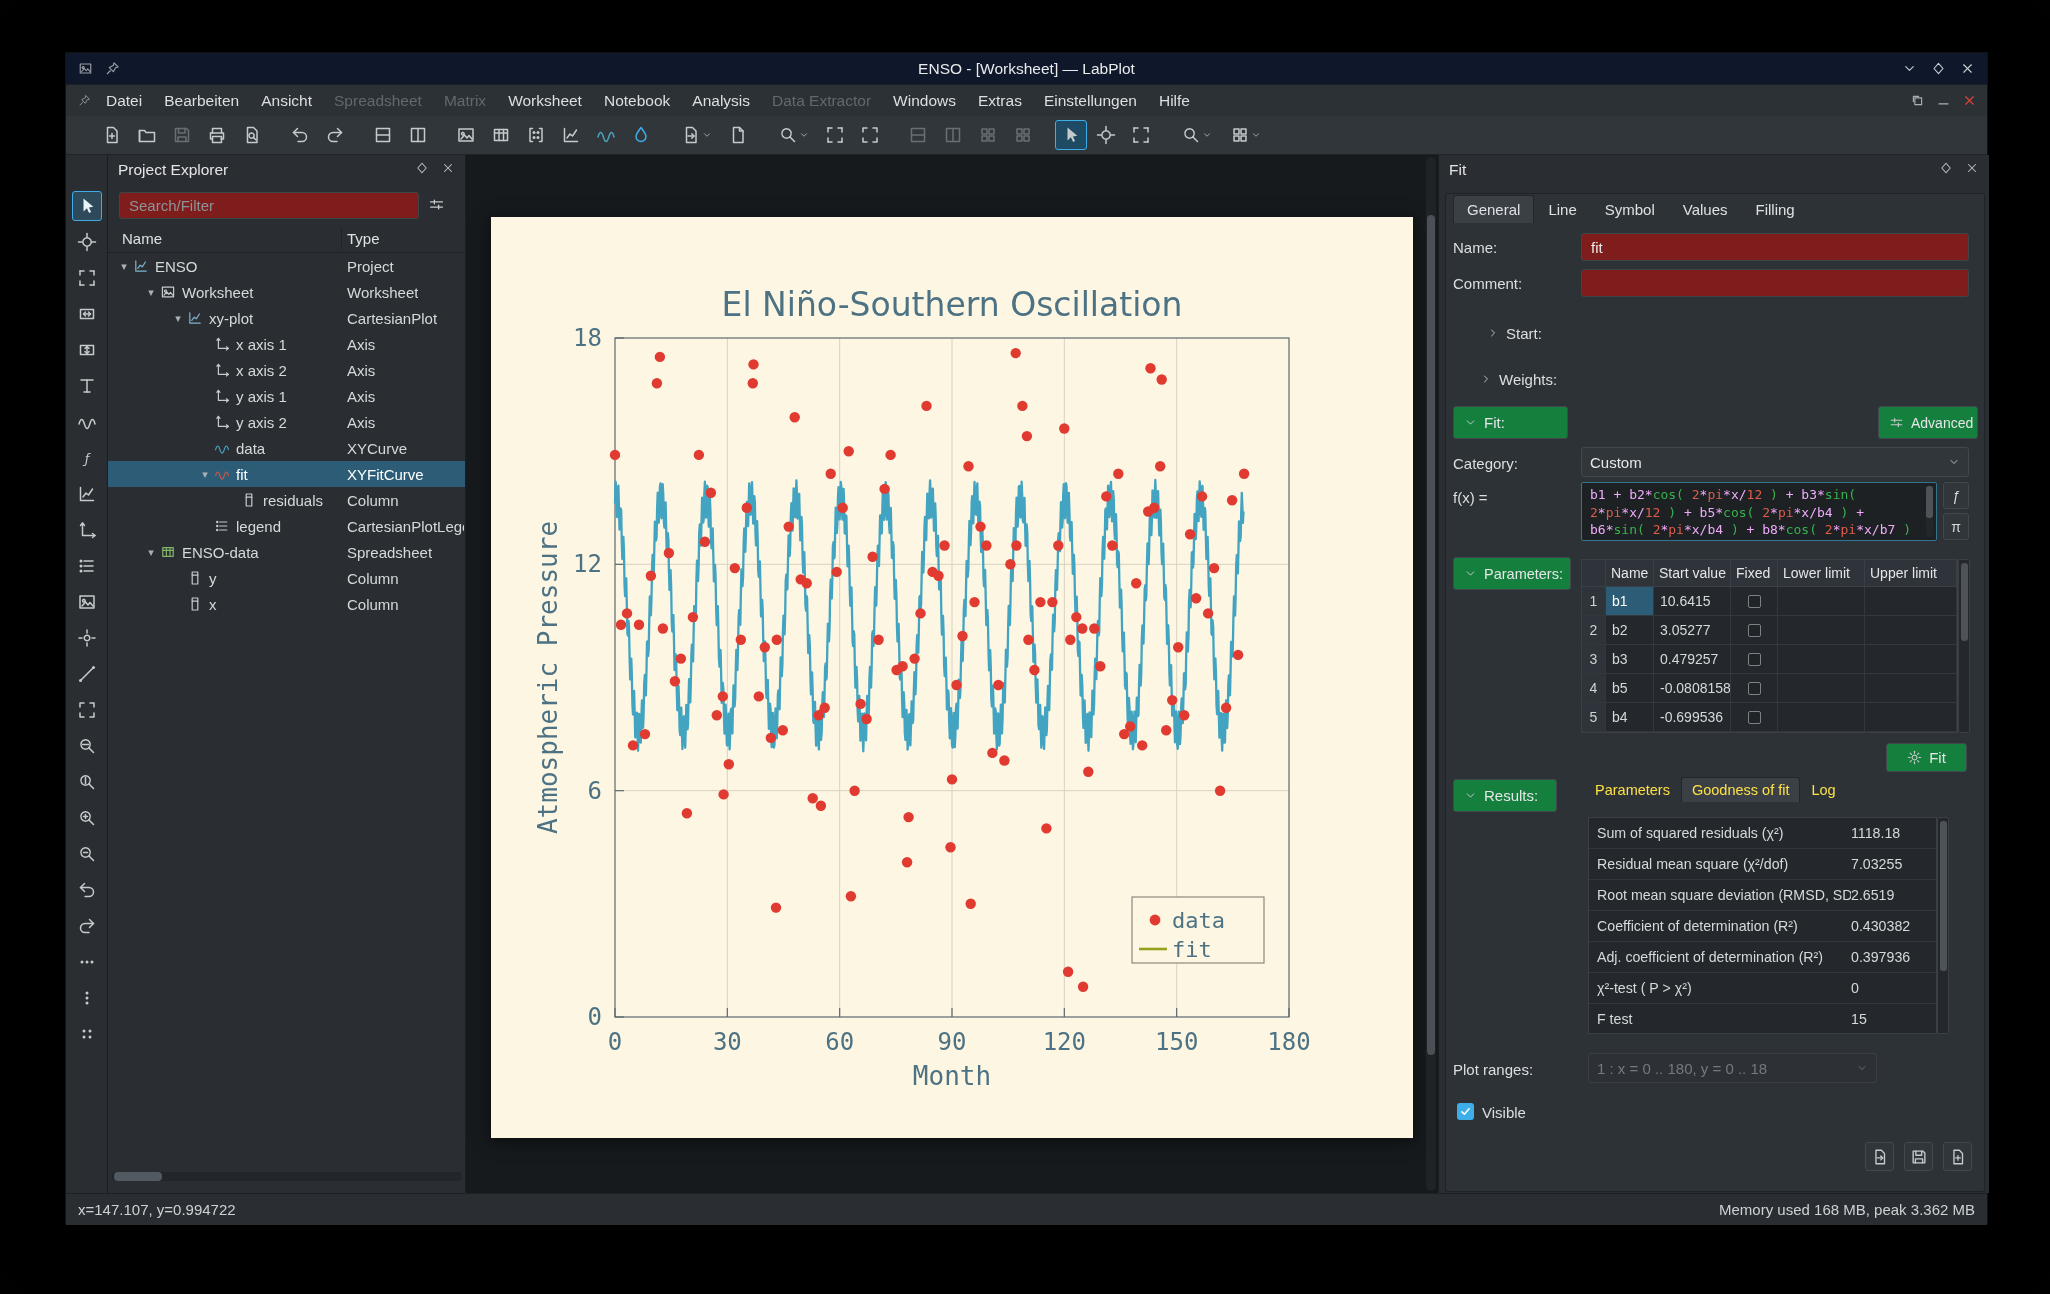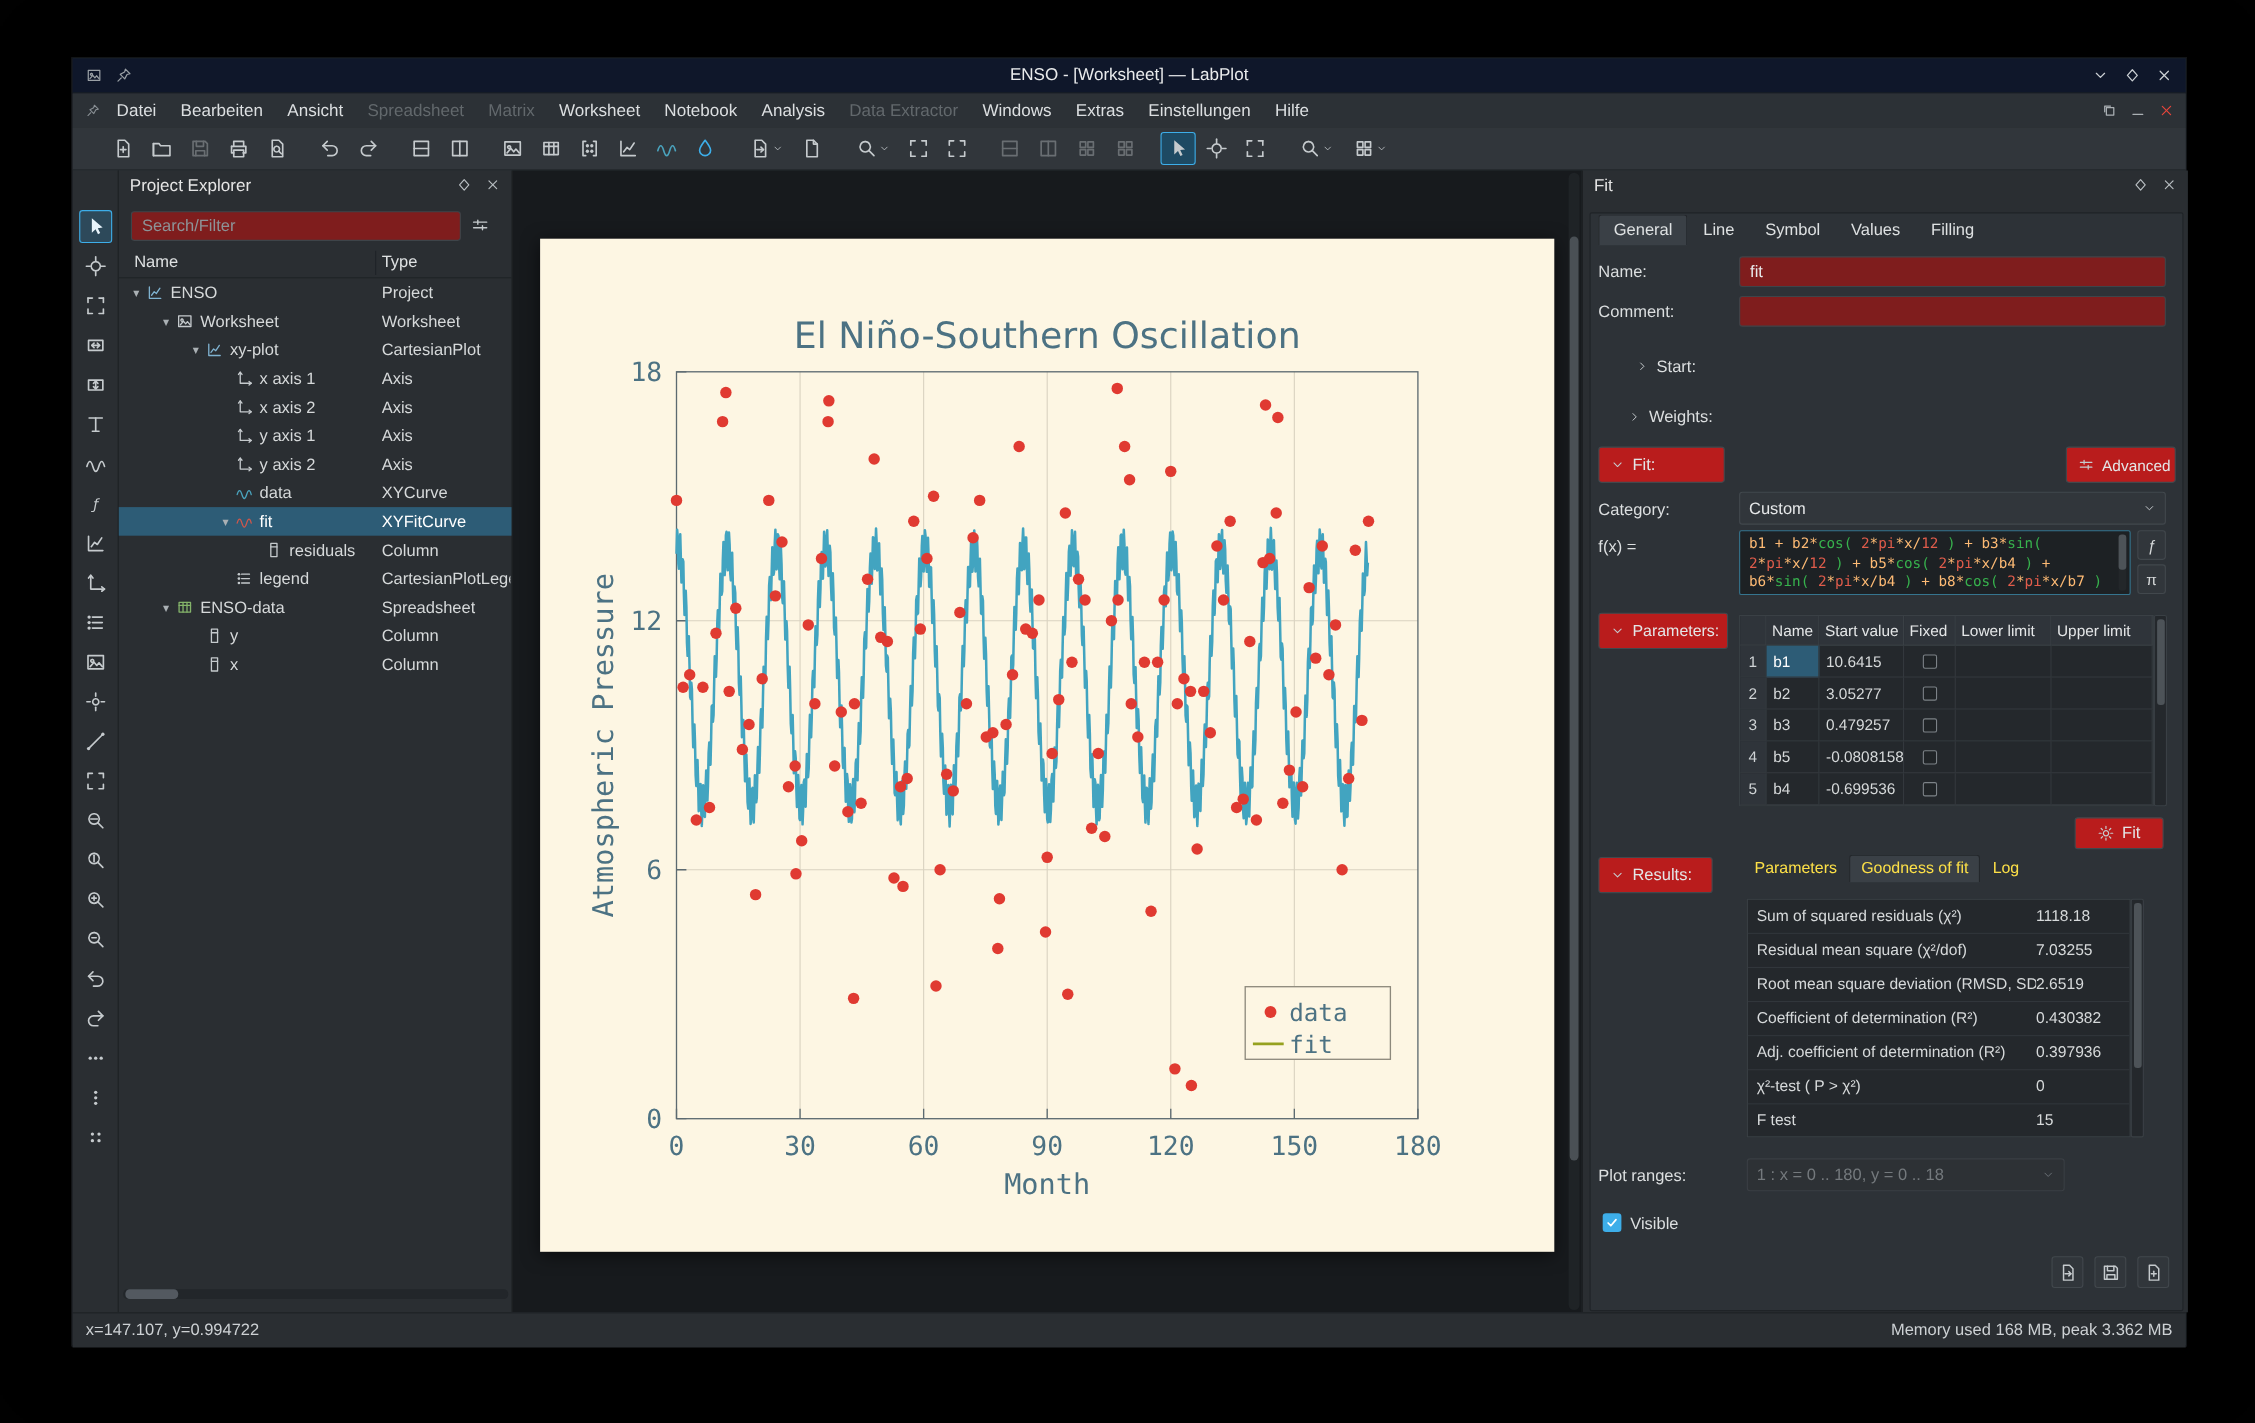--- a/index.html
+++ b/index.html
@@ -53,24 +53,24 @@
 #central-vscroll .thumb{position:absolute;left:1px;top:58px;width:8px;height:840px;background:#4a5055;border-radius:5px}
 
 #dock{position:absolute;left:1372px;top:0;width:551px;height:100%;background:#2a2e32;border-left:1px solid #1b1e21}
 #dock-frame{position:absolute;left:6px;top:38px;width:540px;height:999px;border:1px solid #1f2327;background:#2d3237;border-radius:2px}
 #dock-tabs{position:absolute;left:14px;top:40px;display:flex;align-items:flex-end;z-index:2}
 .tab{padding:5px 13px;font-size:15px;color:#dee1e2;border:1px solid transparent;border-bottom:none}
 .tab.active{background:#3a4046;border-color:#23272b;border-top-left-radius:3px;border-top-right-radius:3px}
 .dock-label{position:absolute;font-size:15px;color:#dcdfe0;display:flex;align-items:center;height:28px;gap:7px}
 .combo{position:absolute;background:#31363b;border:1px solid #42484d;border-radius:3px;display:flex;align-items:center;padding:0 8px;font-size:15px;color:#e6e8e9;justify-content:space-between;white-space:nowrap;overflow:hidden}
 .combo.disabled{color:#74797d;background:#2d3135;border-color:#3a3f44}
-.section-btn{position:absolute;display:flex;align-items:center;gap:7px;padding:0 10px;font-size:15px;color:#e4e6e7;background:#b91c1c;border:1px solid #42484d;border-radius:3px}
+.section-btn{position:absolute;display:flex;align-items:center;gap:7px;padding:0 10px;font-size:15px;color:#e4e6e7;background:#15803d;border:1px solid #42484d;border-radius:3px}
 .small-btn{position:absolute;background:#31363b;border:1px solid #42484d;border-radius:3px;display:flex;align-items:center;justify-content:center;font-size:14px;color:#d6d9da}
 #formula-box{position:absolute;left:142px;top:327px;width:356px;height:59px;background:#1d2124;border:1px solid #35748e;border-radius:2px;padding:3px 16px 3px 8px;font-family:"DejaVu Sans Mono",monospace;font-size:13px;line-height:17.5px;overflow:hidden}
-.c-p{color:#fdba74}.c-f{color:#37b24d}.c-n{color:#e05c4b}
+.c-p{color:#f0abfc}.c-f{color:#37b24d}.c-n{color:#e05c4b}
 #formula-scroll{position:absolute;right:3px;top:3px;width:7px;height:51px;background:#23272a;border-radius:3px}
 #formula-scroll .thumb{position:absolute;top:0;left:0;width:100%;height:32px;background:#4d5358;border-radius:3px}
 #param-table{position:absolute;left:142px;top:404px;width:377px;background:#24282c;border:1px solid #3a4045;display:grid;grid-template-columns:24px 48px 77px 47px 87px 92px;font-size:14px}
 .pt-h{background:#2f343a;border-right:1px solid #3a4045;border-bottom:1px solid #3a4045;padding:5px 5px;color:#e4e6e7;white-space:nowrap;overflow:hidden}
 .pt-c{border-right:1px solid #33383d;border-bottom:1px solid #33383d;padding:6px 6px;display:flex;align-items:center;color:#d6d9da;white-space:nowrap;overflow:hidden}
 .pt-num{background:#2f343a;justify-content:center;color:#cfd3d5}
 .pt-sel{background:#2d5c76;color:#fff}
 .cb{width:13px;height:13px;border:1.4px solid #7c8287;border-radius:2px;background:#202427;margin:0 auto}
 .vscroll{position:absolute;width:12px;background:#24282c;border:1px solid #3a4045;border-radius:2px}
 .vscroll .thumb{position:absolute;left:2px;width:7px;background:#4d5358;border-radius:3px}

